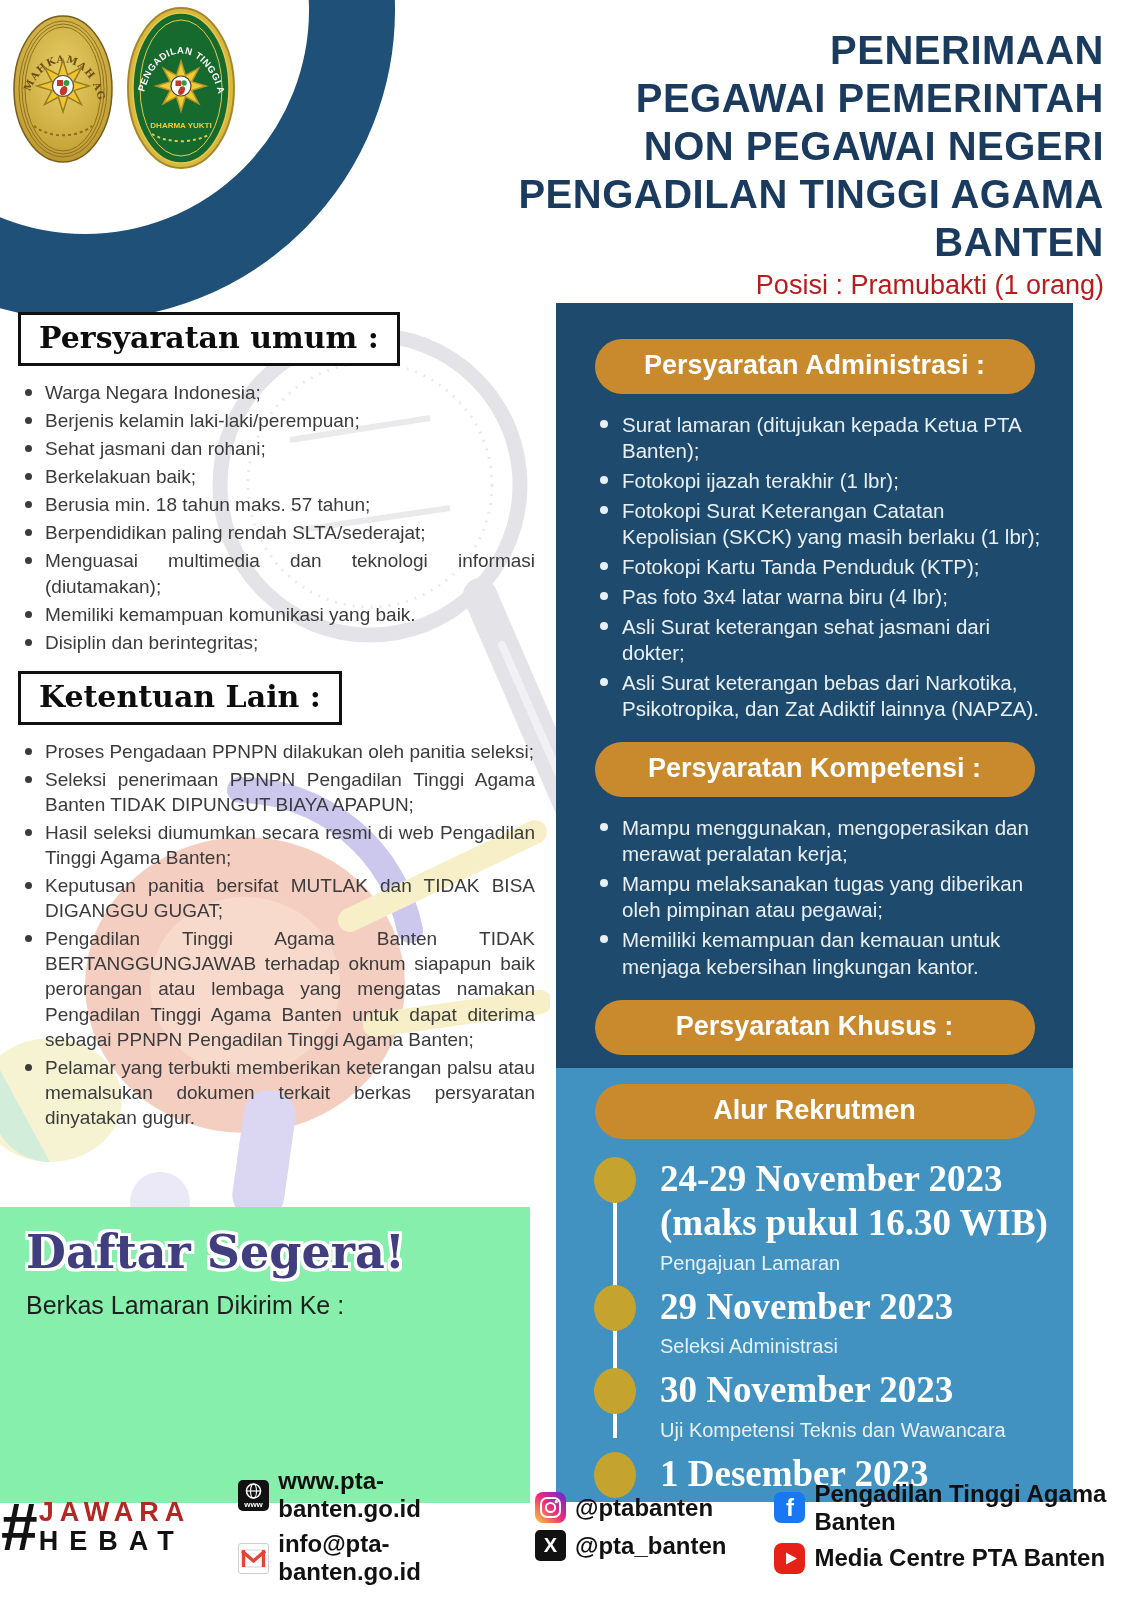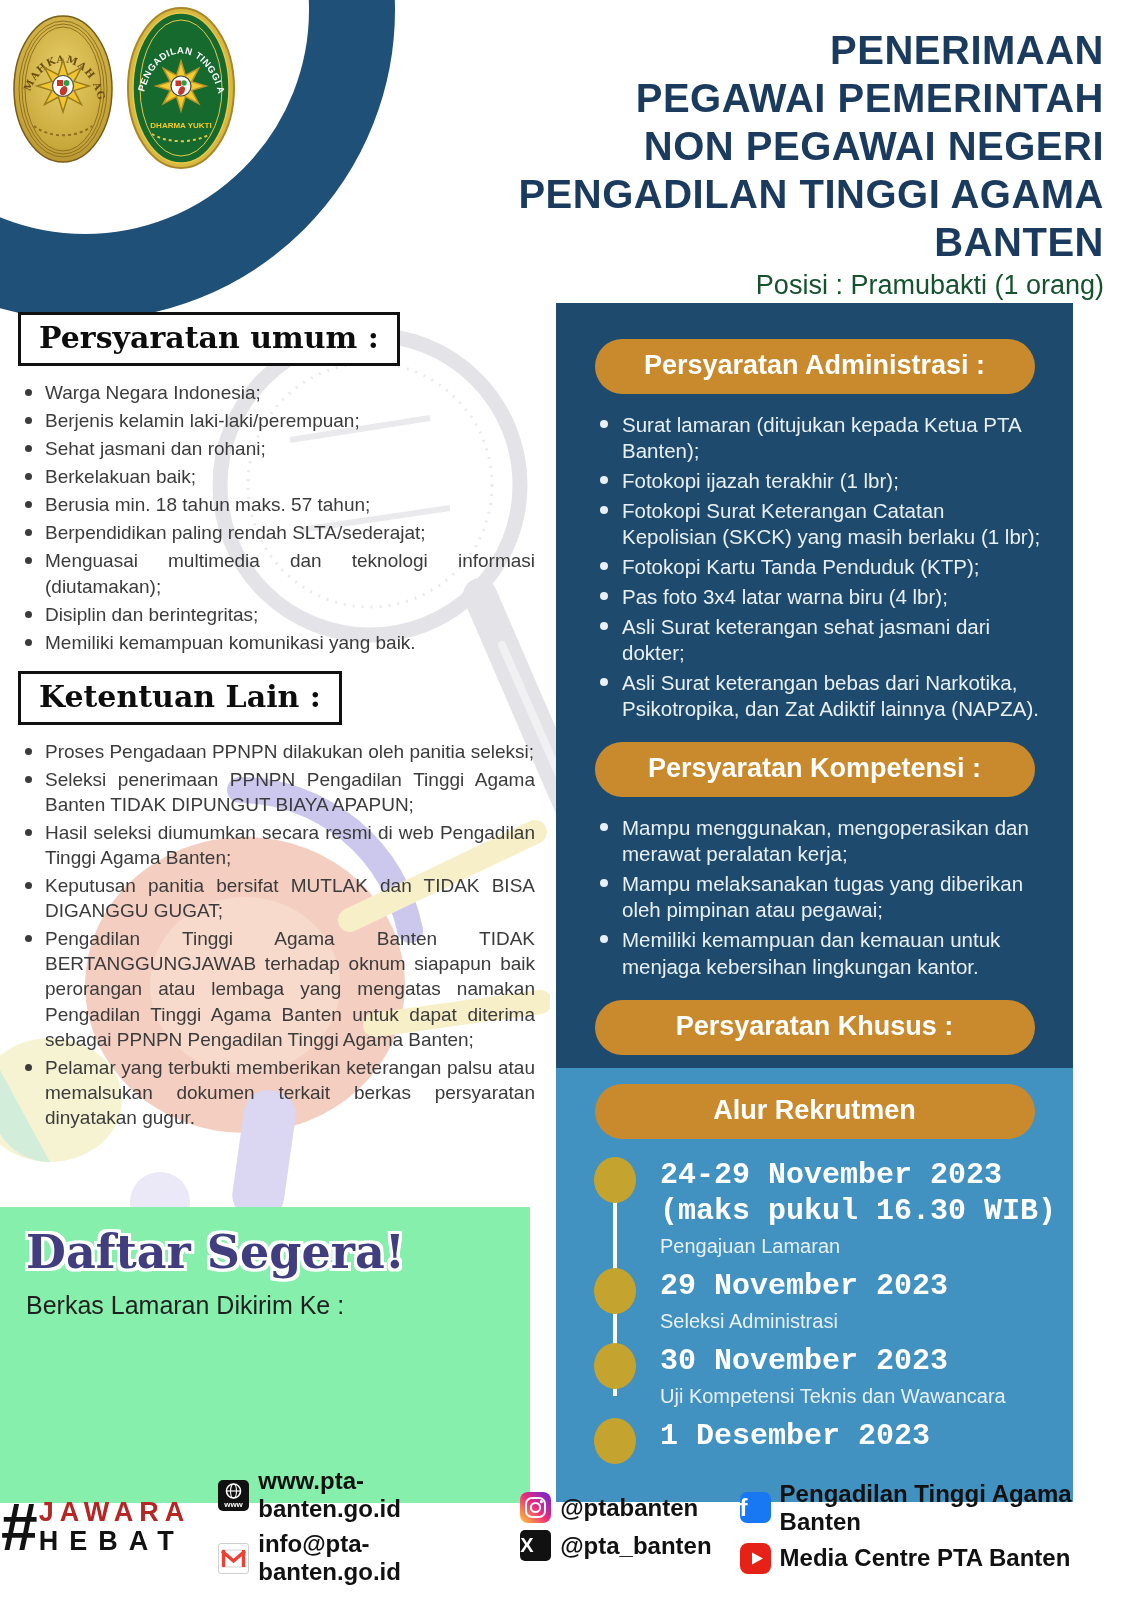--- a/index.html
+++ b/index.html
@@ -8,21 +8,21 @@
 
   
   .arc{position:absolute;left:0;top:0;z-index:0;}
   .seal{position:absolute;z-index:1;}
   .seal-gold{left:12px;top:14px;}
   .seal-green{left:126px;top:6px;}
 
   
   .title{position:absolute;top:26px;right:27px;width:660px;text-align:right;z-index:2;
          font-weight:bold;font-size:40px;line-height:48px;letter-spacing:.5px;color:#1a3a5e;}
-  .posisi{position:absolute;top:270px;right:27px;font-size:27px;color:#14532d;z-index:2;}
+  .posisi{position:absolute;top:270px;right:27px;font-size:27px;color:#b91c1c;z-index:2;}
 
   
   .wm{position:absolute;z-index:0;}
   .wm-magnifier{left:150px;top:300px;opacity:.55;}
   .wm-megaphone{left:-10px;top:770px;opacity:.5;}
 
   
   .left{position:absolute;left:18px;top:312px;width:517px;z-index:1;}
   .boxhead{display:inline-block;background:#fff;border:3.5px solid #101010;
            padding:5px 18px 8px 18px;font-family:"DejaVu Serif","Liberation Serif",serif;
@@ -58,37 +58,37 @@
   .wlist li::before{content:"";position:absolute;left:0;top:8px;width:8px;height:8px;
             border-radius:50%;background:#e9f0f5;}
 
   
   .timeline{position:relative;margin:6px 0 0 38px;padding-left:66px;}
   .timeline::before{content:"";position:absolute;left:19px;top:14px;bottom:58px;width:4px;
             background:#ffffff;}
   .step{position:relative;margin-bottom:10px;}
   .dot{position:absolute;left:-66px;top:0px;width:42px;height:46px;border-radius:50%;
        background:#c4a42e;}
-  .step .date{font-family:Liberation Mono, monospace;font-weight:bold;
-       font-size:30px;line-height:1.2;color:#ffffff;max-width:420px;}
+  .step .date{font-family:Liberation Serif, serif;font-weight:bold;
+       font-size:37px;line-height:1.2;color:#ffffff;max-width:420px;}
   .step .lbl{font-size:20px;line-height:1.2;color:#e8f1f8;margin-top:5px;max-width:420px;}
 
   
   .footer{position:absolute;left:0;bottom:14px;width:1131px;display:flex;z-index:1;
           justify-content:center;align-items:center;gap:28px;}
   .jawara{display:flex;align-items:center;}
   .hash{font-weight:bold;font-style:italic;font-size:66px;color:#121212;line-height:1;
         margin-right:2px;}
   .jawara .words{display:flex;flex-direction:column;line-height:1.05;}
   .jawara .w1{color:#b32724;font-weight:bold;font-size:27px;letter-spacing:6px;}
   .jawara .w2{color:#121212;font-weight:bold;font-size:27px;letter-spacing:11px;}
   .fcol{display:flex;flex-direction:column;gap:7px;}
   .frow{display:flex;align-items:center;gap:9px;font-weight:bold;font-size:24px;color:#111;}
   .icon{width:31px;height:31px;flex:0 0 auto;display:flex;align-items:center;
-        justify-content:flex-start;box-sizing:border-box;}
+        justify-content:center;box-sizing:border-box;margin-left:20px;}
   .icon-x,.icon-www{background:#111;border-radius:5px;color:#fff;font-weight:bold;}
   .icon-x{font-size:20px;}
   .icon-ig{background:linear-gradient(45deg,#f9ce34,#ee2a7b,#6228d7);border-radius:8px;}
   .icon-fb{background:#1877f2;border-radius:7px;color:#fff;font-size:24px;font-weight:bold;}
   .icon-yt{background:#e62117;border-radius:8px;}
   .icon-gm{background:#fff;border:1px solid #cfcfcf;border-radius:3px;}
 </style>
 </head>
 <body>
 
@@ -178,22 +178,22 @@
   <div class="left">
     <div class="boxhead">Persyaratan umum :</div>
     <ul class="blist">
         <li>Warga Negara Indonesia;</li>
         <li>Berjenis kelamin laki-laki/perempuan;</li>
         <li>Sehat jasmani dan rohani;</li>
         <li>Berkelakuan baik;</li>
         <li>Berusia min. 18 tahun maks. 57 tahun;</li>
         <li>Berpendidikan paling rendah SLTA/sederajat;</li>
         <li>Menguasai multimedia dan teknologi informasi (diutamakan);</li>
+        <li>Memiliki kemampuan komunikasi yang baik.</li>
         <li>Disiplin dan berintegritas;</li>
-        <li>Memiliki kemampuan komunikasi yang baik.</li>
       </ul>
 
     <div class="boxhead">Ketentuan Lain :</div>
     <ul class="blist">
         <li>Proses Pengadaan PPNPN dilakukan oleh panitia seleksi;</li>
         <li>Seleksi penerimaan PPNPN Pengadilan Tinggi Agama Banten TIDAK DIPUNGUT BIAYA APAPUN;</li>
         <li>Hasil seleksi diumumkan secara resmi di web Pengadilan Tinggi Agama Banten;</li>
         <li>Keputusan panitia bersifat MUTLAK dan TIDAK BISA DIGANGGU GUGAT;</li>
         <li>Pengadilan Tinggi Agama Banten TIDAK BERTANGGUNGJAWAB terhadap oknum siapapun baik perorangan atau lembaga yang mengatas namakan Pengadilan Tinggi Agama Banten untuk dapat diterima sebagai PPNPN Pengadilan Tinggi Agama Banten;</li>
         <li>Pelamar yang terbukti memberikan keterangan palsu atau memalsukan dokumen terkait berkas persyaratan dinyatakan gugur.</li>

